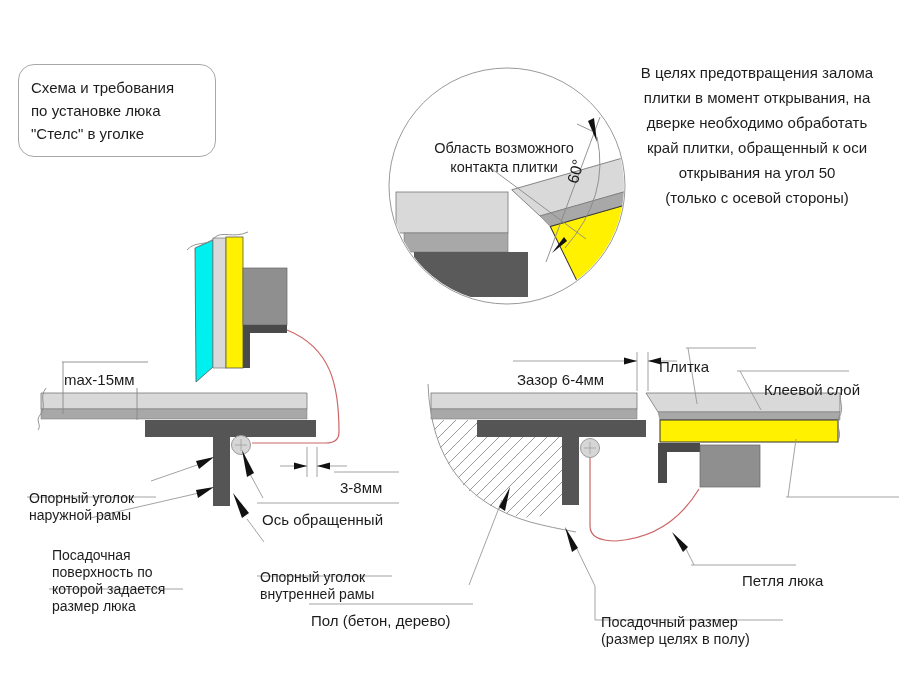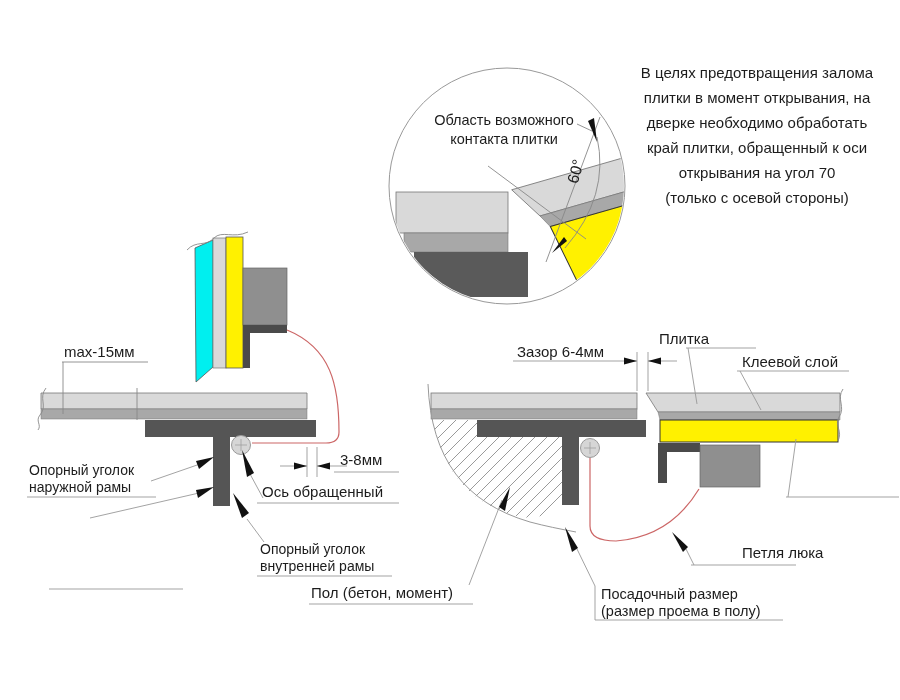--- a/index.html
+++ b/index.html
@@ -1,21 +1,21 @@
 <!DOCTYPE html>
 <html><head>
 <meta charset="utf-8">
 <style>
   html,body{margin:0;padding:0;background:#ffffff;}
   #canvas{
     position:relative;width:900px;height:700px;background:#ffffff;overflow:hidden;
     font-family:"Liberation Sans","DejaVu Sans",sans-serif;color:#1c1c1c;
   }
   #drawing{position:absolute;left:0;top:0;}
-  .label{position:absolute;font-size:14px;line-height:17px;white-space:pre-line;}
+  .label{position:absolute;font-size:14px;line-height:17px;white-space:pre-line;margin-top:28px;}
   .f15{font-size:15px;}
   .center{text-align:center;}
   .box{
     position:absolute;left:18px;top:64px;width:172px;
     border:1px solid #a8a8a8;border-radius:16px;padding:11px 12px;
     font-size:15px;line-height:23px;white-space:pre-line;background:#fff;
   }
   .note{
     position:absolute;left:618px;top:60px;width:278px;
     font-size:15px;line-height:25px;text-align:center;white-space:pre-line;
@@ -160,40 +160,47 @@
         <path d="M595,620 L783,620"></path>
           <path d="M595,620 L595,586"></path>
           <path d="M595,586 L577,549"></path>
       </g>
       <polygon points="510,487 499,507 505,511" fill="#111"></polygon>
       <polygon points="565,527 572,552 578,548" fill="#111"></polygon>
       <polygon points="672,532 683,552 688,547" fill="#111"></polygon>
     </g>
   </svg>
 
+  <div class="box">Схема и требования
+по установке люка
+"Стелс" в уголке</div>
   <div class="note">В целях предотвращения залома
 плитки в момент открывания, на
 дверке необходимо обработать
 край плитки, обращенный к оси
-открывания на угол 70
+открывания на угол 50
 (только с осевой стороны)</div>
 
   <div class="label center" style="left:420px;top:111px;width:168px;font-size:14.5px;line-height:19px;">Область возможного
 контакта плитки</div>
   <div class="deg">60°</div>
 
   <div class="label f15" style="left:64px;top:343px;">max-15мм</div>
   <div class="label f15" style="left:340px;top:451px;text-align:right;">3-8мм</div>
   <div class="label f15" style="left:262px;top:483px;">Ось обращенный</div>
   <div class="label" style="left:29px;top:462px;">Опорный уголок
 наружной рамы</div>
+  <div class="label" style="left:52px;top:519px;">Посадочная
+поверхность по
+которой задается
+размер люка</div>
   <div class="label" style="left:260px;top:541px;">Опорный уголок
 внутренней рамы</div>
-  <div class="label f15" style="left:311px;top:584px;">Пол (бетон, момент)</div>
+  <div class="label f15" style="left:311px;top:584px;">Пол (бетон, дерево)</div>
 
   <div class="label f15" style="left:517px;top:343px;">Зазор 6-4мм</div>
   <div class="label f15" style="left:659px;top:330px;">Плитка</div>
-  <div class="label f15" style="left:742px;top:353px;">Клеевой слой</div>
+  <div class="label f15" style="left:764px;top:353px;">Клеевой слой</div>
   <div class="label f15" style="left:742px;top:544px;">Петля люка</div>
   <div class="label" style="left:601px;top:586px;font-size:14.5px;">Посадочный размер
-(размер проема в полу)</div>
+(размер целях в полу)</div>
 
 </div>
 
 </body></html>

